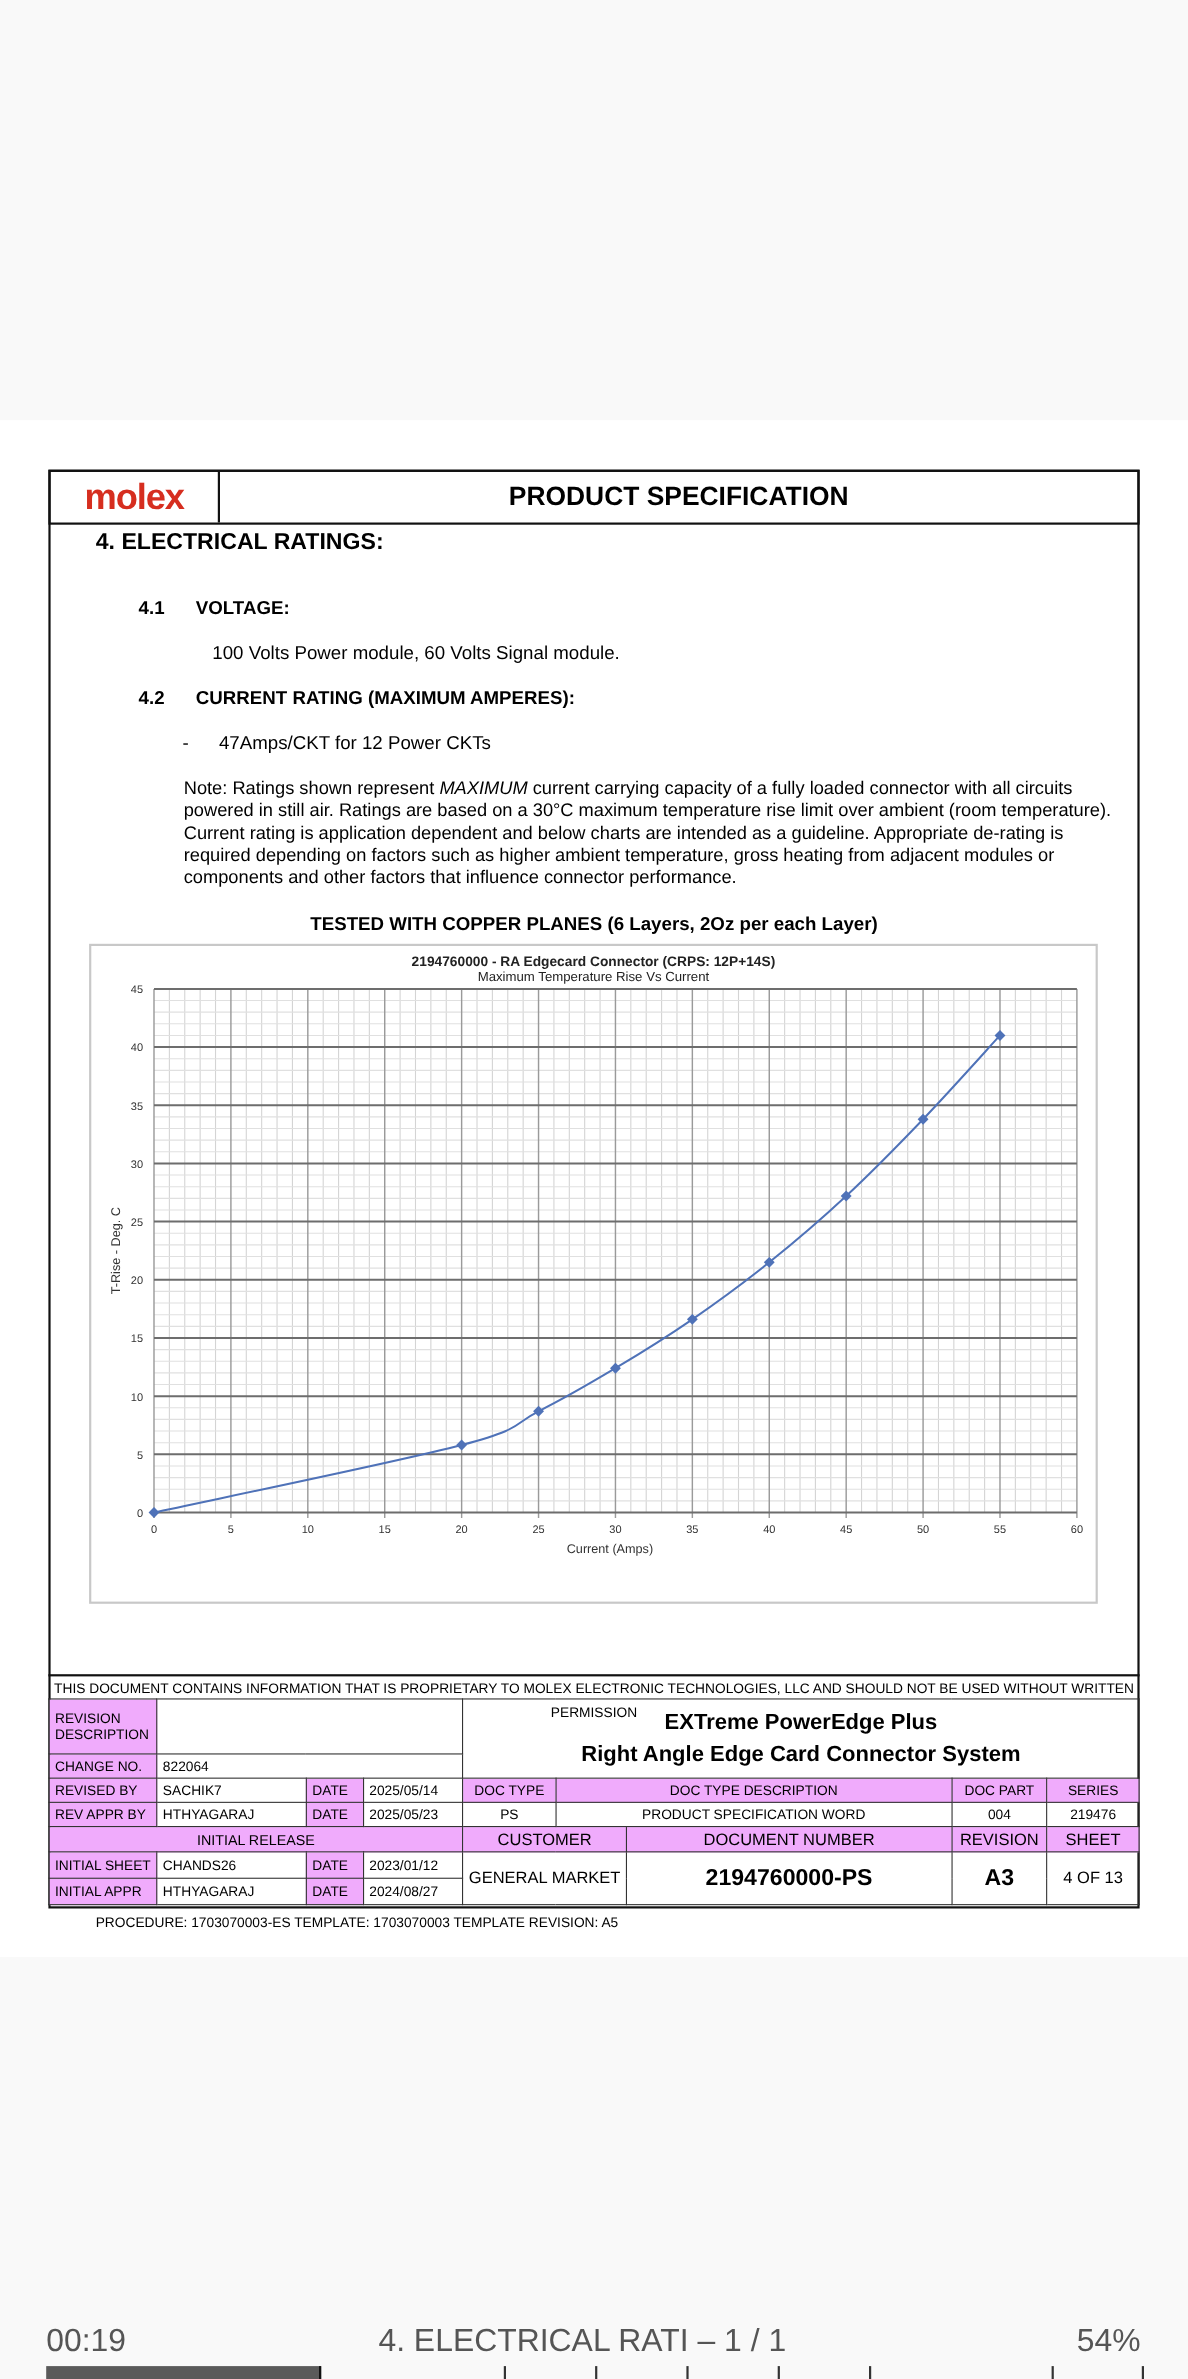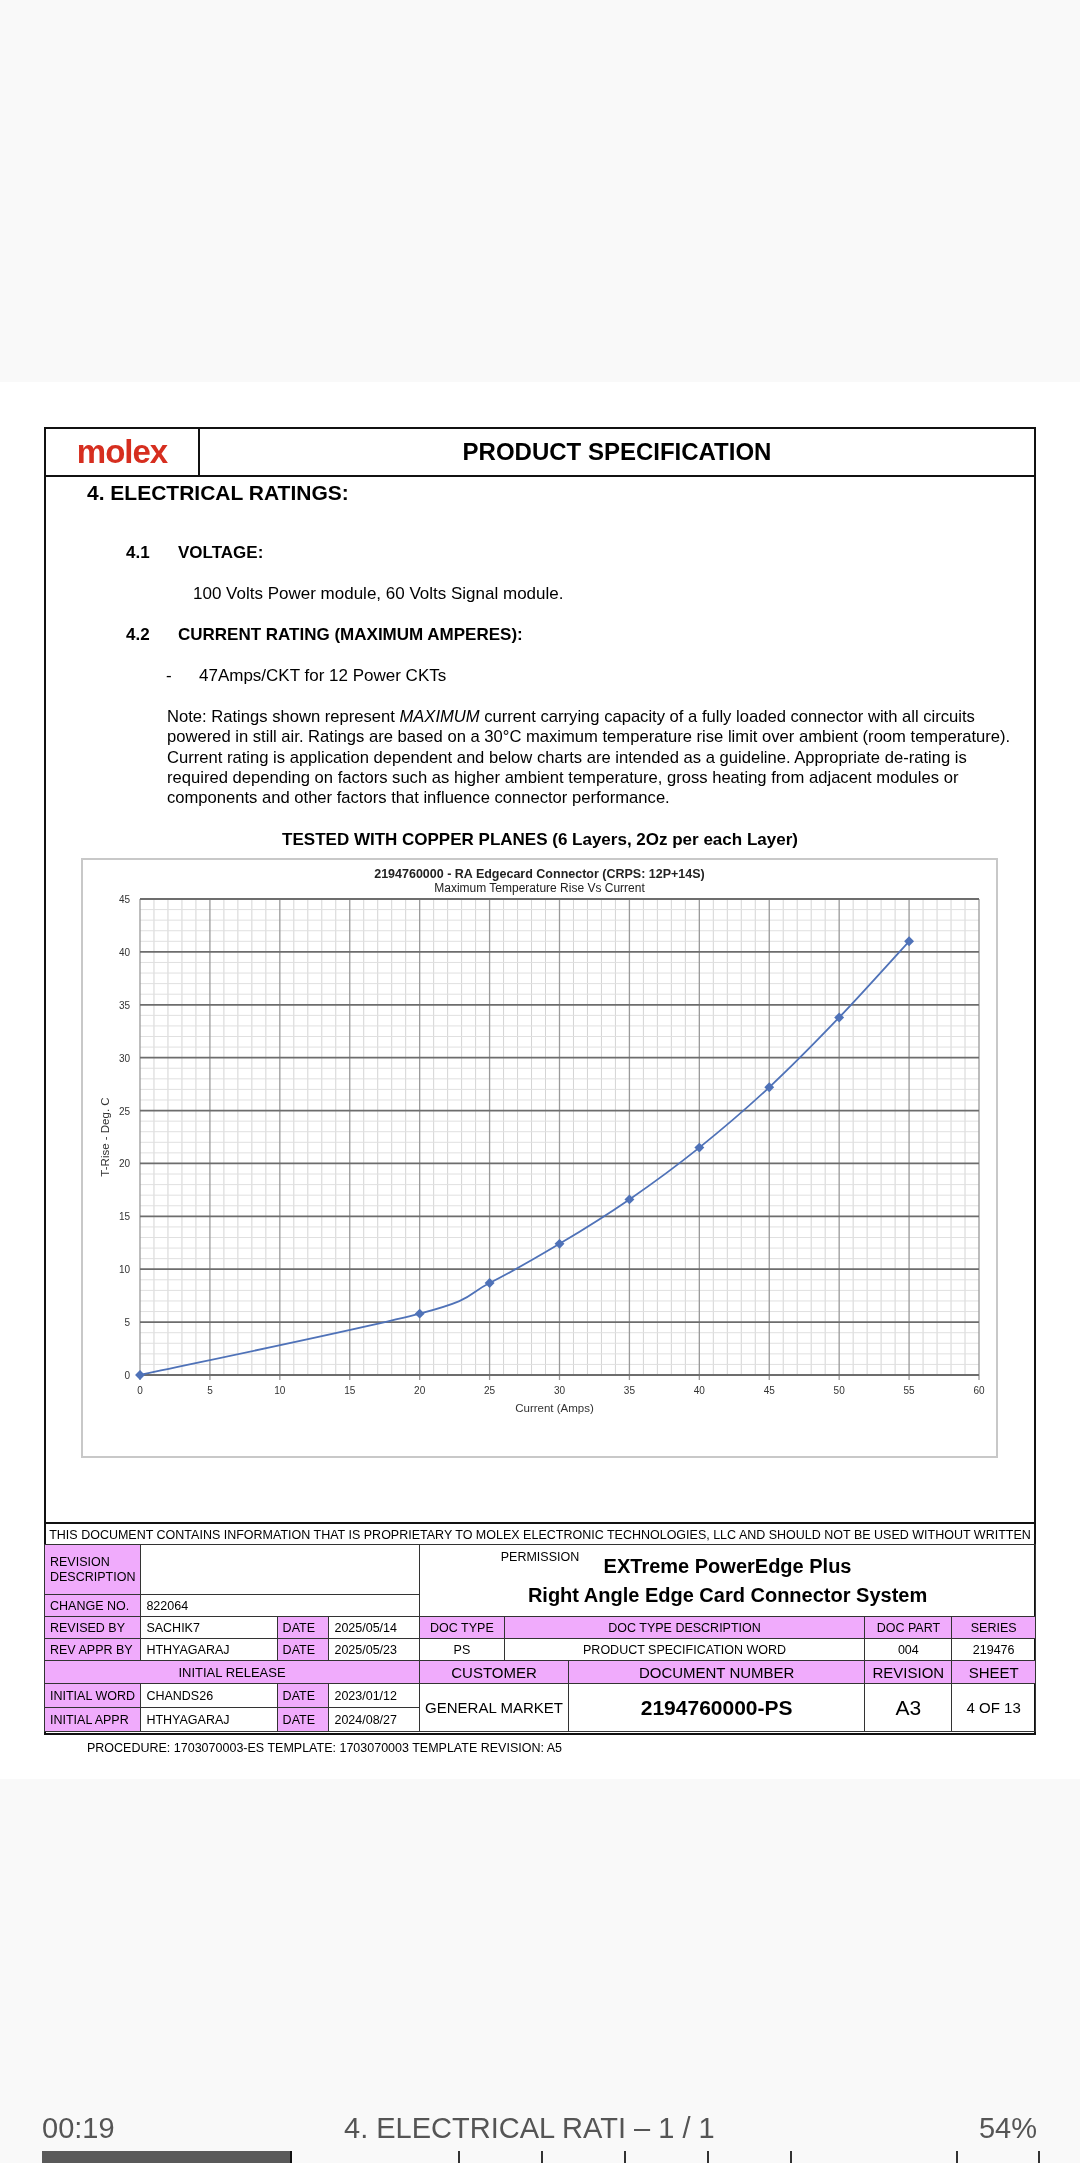--- a/index.html
+++ b/index.html
@@ -33,21 +33,21 @@
   .prop { position: absolute; left: 44px; top: 1522px; width: 992px; height: 22px;
           border-top: 2px solid #111; font-size: 12.5px; text-align: center; line-height: 22px; }
 
   table.tb { position: absolute; left: 44px; top: 1544px; width: 992px; border-collapse: collapse;
              font-size: 12.5px; }
   table.tb td { border: 1.5px solid #333; padding: 0 5px; height: 22px; vertical-align: middle; white-space: nowrap; }
   .g { background: #f0abfc; }
   .c { text-align: center; }
   .big-title { text-align: center; font-weight: 700; font-size: 20px; line-height: 29px; }
   .docnum { font-weight: 700; font-size: 21px; text-align: center; border-radius: 18px; }
-  .rev { font-weight: 400; font-size: 21px; text-align: center; }
+  .rev { font-weight: 700; font-size: 21px; text-align: center; }
   .tb .lbl2 { font-size: 13px; }
 
   .proc { left: 87px; top: 1741px; font-size: 12.5px; }
 
   .status { position: absolute; left: 0; top: 2112px; width: 1080px; height: 51px; font-family: "Liberation Sans", sans-serif; color: #555; }
   .st-time { position: absolute; left: 42px; top: 0; font-size: 29px; }
   .st-title { position: absolute; left: 344px; top: 0; font-size: 29px; }
   .st-pct { position: absolute; right: 43px; top: 0; font-size: 29px; }
   .progress { position: absolute; left: 42px; top: 39px; width: 996px; height: 12px; }
   .prog-fill { position: absolute; left: 0; top: 0; height: 12px; width: 250px; background: #5a5a5a; border-right: 2px solid #111; }
@@ -278,21 +278,21 @@
     <td class="c">219476</td>
   </tr>
   <tr style="height:23px">
     <td colspan="4" class="g c lbl2">INITIAL RELEASE</td>
     <td colspan="2" class="g c lbl2" style="font-size:15px">CUSTOMER</td>
     <td class="g c lbl2" style="font-size:15px">DOCUMENT NUMBER</td>
     <td class="g c lbl2" style="font-size:15px">REVISION</td>
     <td class="g c lbl2" style="font-size:15px">SHEET</td>
   </tr>
   <tr style="height:24px">
-    <td class="g">INITIAL WORD</td>
+    <td class="g">INITIAL SHEET</td>
     <td>CHANDS26</td>
     <td class="g">DATE</td>
     <td>2023/01/12</td>
     <td colspan="2" rowspan="2" class="c" style="font-size:15px">GENERAL MARKET</td>
     <td rowspan="2" class="docnum">2194760000-PS</td>
     <td rowspan="2" class="rev">A3</td>
     <td rowspan="2" class="c" style="font-size:15px">4 OF 13</td>
   </tr>
   <tr style="height:24px">
     <td class="g">INITIAL APPR</td>

